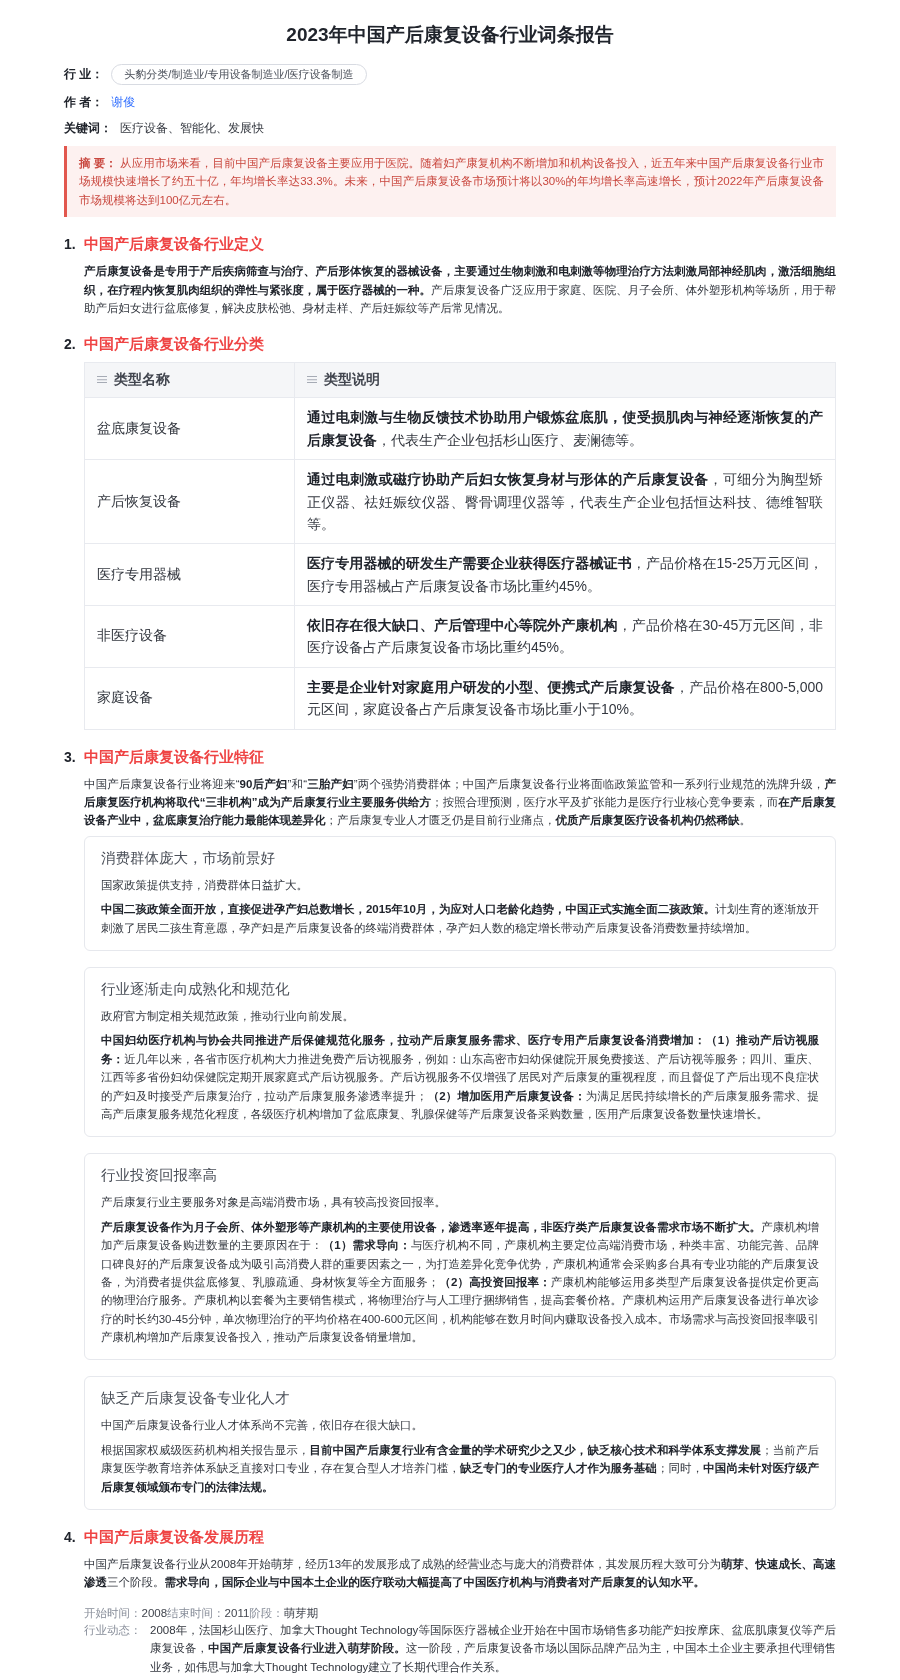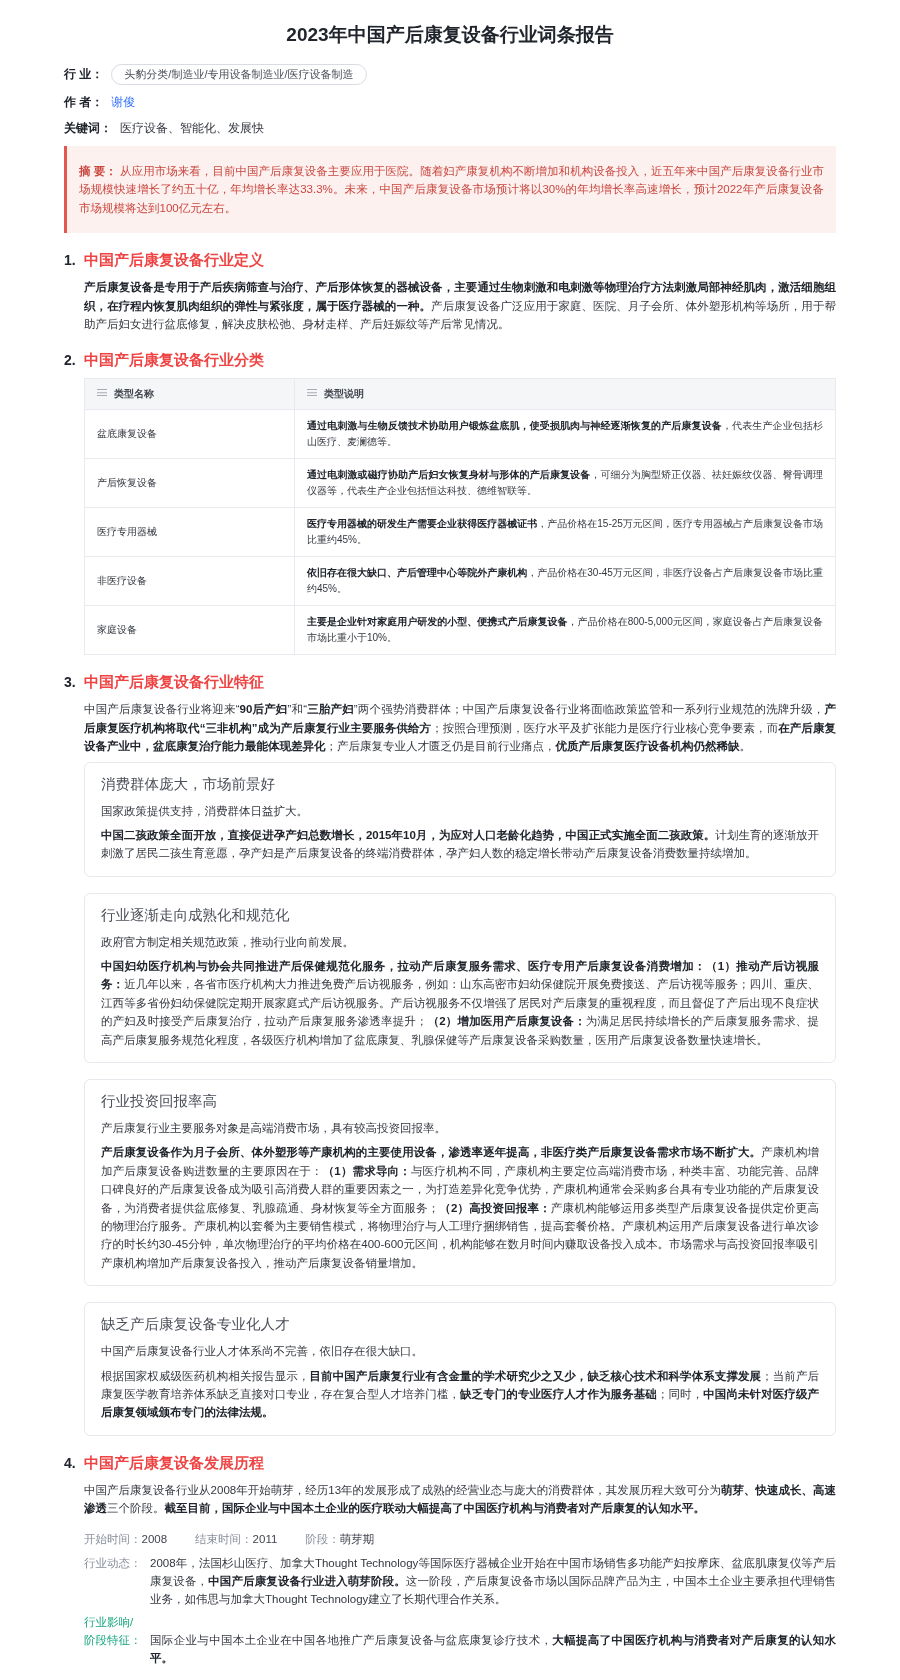--- a/index.html
+++ b/index.html
@@ -12,55 +12,55 @@
   .title { text-align:center; font-size:19px; font-weight:700; color:#20242c; margin:6px 0 16px; }
 
   .meta-row { display:flex; align-items:center; font-size:12px; margin-bottom:9px; }
   .meta-label { font-weight:700; color:#20242c; margin-right:8px; white-space:pre; }
   .author-link { color:#3370ff; text-decoration:none; cursor:pointer; }
   .industry-pill { border:1px solid #d8dbe2; border-radius:999px; padding:2px 12px; font-size:11px; color:#494e58; cursor:pointer; }
   .keywords { color:#33373f; }
 
   .abstract {
     background:#fdf1f0; border-left:3px solid #e2574e;
-    padding:16px 12px; font-size:11.5px; line-height:1.6;
+    padding:8px 12px; font-size:11.5px; line-height:1.6;
     color:#c9473e; text-align:justify; margin:2px 0 6px;
   }
   .abstract-label { font-weight:700; white-space:pre; }
 
   .section { margin-top:18px; }
   .sec-head { display:flex; align-items:baseline; gap:6px; margin-bottom:8px; }
   .sec-num { font-size:14px; font-weight:700; color:#20242c; min-width:14px; }
   .sec-title { font-size:15px; font-weight:700; color:#ef4444; }
   .sec-body { padding-left:20px; }
 
   .para { font-size:11.5px; line-height:1.6; color:#33373f; text-align:justify; margin-bottom:6px; }
   .b { font-weight:700; color:#20242c; }
 
-  .tbl { width:100%; border-collapse:collapse; margin:8px 0 2px; font-size:10px; }
+  .tbl { width:100%; border-collapse:collapse; margin:8px 0 2px; font-size:14px; }
   .tbl th, .tbl td { border:1px solid #e8eaef; padding:8px 12px; }
   .tbl th { background:#f5f6f8; text-align:left; color:#41454e; font-weight:600; }
   .col-name { width:210px; }
   td.name-cell { vertical-align:middle; color:#33373f; }
   td.desc-cell { vertical-align:middle; line-height:1.6; color:#33373f; text-align:justify; }
   .tbl-icon {
     display:inline-block; width:10px; height:7px;
     border-top:1.5px solid #a6abb5; border-bottom:1.5px solid #a6abb5;
     position:relative; margin-right:7px; vertical-align:1px;
   }
   .tbl-icon::after {
     content:""; position:absolute; left:0; right:0; top:50%;
     transform:translateY(-50%); height:1.5px; background:#a6abb5;
   }
 
   .feature-box { border:1px solid #e6e8ed; border-radius:6px; padding:12px 16px 7px; margin-bottom:16px; }
   .box-title { font-size:14.5px; font-weight:500; color:#4a4f58; margin-bottom:8px; }
 
   .tl-entry { font-size:11.5px; margin-top:14px; }
-  .tl-meta { display:flex; gap:28px; margin-bottom:7px; }
+  .tl-meta { display:flex; }
   .tl-mlabel { color:#878d99; }
   .tl-mval { color:#41454e; }
   .tl-row { display:flex; line-height:1.6; margin-bottom:4px; }
   .tl-rowlabel { flex:0 0 66px; color:#878d99; }
   .tl-text { flex:1; text-align:justify; color:#33373f; }
   .tl-impact { line-height:1.6; }
   .teal { color:#15a57c; }
 </style>
 </head>
 <body>
@@ -170,21 +170,21 @@
       </div>
     </div>
   </div>
 
   <div class="section">
     <div class="sec-head">
       <span class="sec-num">4.</span>
       <h2 class="sec-title">中国产后康复设备发展历程</h2>
     </div>
     <div class="sec-body">
-      <p class="para"><span>中国产后康复设备行业从2008年开始萌芽，经历13年的发展形成了成熟的经营业态与庞大的消费群体，其发展历程大致可分为</span><span class="b">萌芽、快速成长、高速渗透</span><span>三个阶段。</span><span class="b">截至目前，国际企业与中国本土企业的医疗联动大幅提高了中国医疗机构与消费者对产后康复的认知水平。</span></p>
+      <p class="para"><span>中国产后康复设备行业从2008年开始萌芽，经历13年的发展形成了成熟的经营业态与庞大的消费群体，其发展历程大致可分为</span><span class="b">萌芽、快速成长、高速渗透</span><span>三个阶段。</span><span class="b">需求导向，国际企业与中国本土企业的医疗联动大幅提高了中国医疗机构与消费者对产后康复的认知水平。</span></p>
 
       <div class="tl-entry">
         <div class="tl-meta">
           <span><span class="tl-mlabel">开始时间：</span><span class="tl-mval">2008</span></span>
           <span><span class="tl-mlabel">结束时间：</span><span class="tl-mval">2011</span></span>
           <span><span class="tl-mlabel">阶段：</span><span class="tl-mval">萌芽期</span></span>
         </div>
         <div class="tl-row">
           <span class="tl-rowlabel">行业动态：</span>
           <div class="tl-text"><span>2008年，法国杉山医疗、加拿大Thought Technology等国际医疗器械企业开始在中国市场销售多功能产妇按摩床、盆底肌康复仪等产后康复设备，</span><span class="b">中国产后康复设备行业进入萌芽阶段。</span><span>这一阶段，产后康复设备市场以国际品牌产品为主，中国本土企业主要承担代理销售业务，如伟思与加拿大Thought Technology建立了长期代理合作关系。</span></div>

